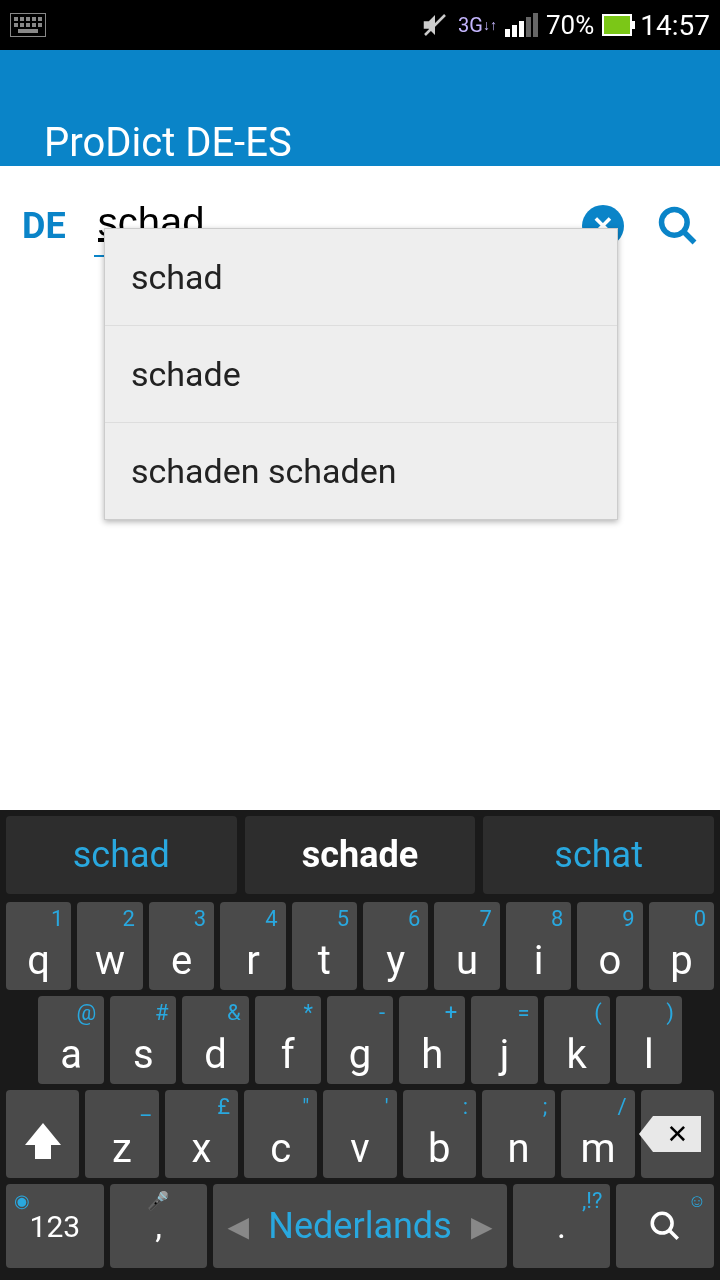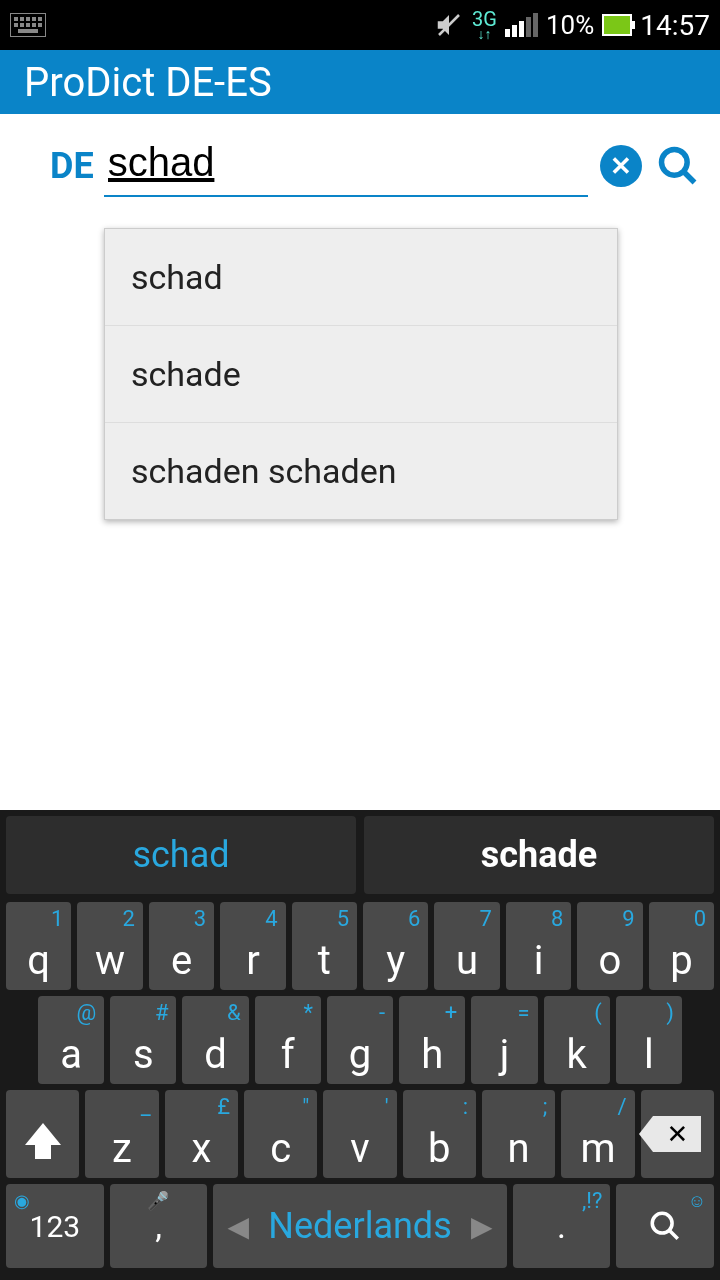--- a/index.html
+++ b/index.html
@@ -8,28 +8,28 @@
   
   .status-bar { height: 50px; background: #000; display: flex; align-items: center; justify-content: space-between; padding: 0 10px; color: #fff; font-size: 26px; }
   .status-left { display: flex; align-items: center; gap: 10px; }
   .status-right { display: flex; align-items: center; gap: 8px; }
   .kb-icon { width: 36px; height: 24px; }
   .battery { width: 30px; height: 22px; background: #7bc717; border: 2px solid #fff; position: relative; }
   .battery::after { content: ""; position: absolute; right: -5px; top: 5px; width: 4px; height: 8px; background: #fff; }
   .sig-bars { display: flex; align-items: flex-end; gap: 2px; }
   .sig-bars i { display: block; width: 5px; background: #fff; }
   .sig-bars i:nth-child(1){height:8px} .sig-bars i:nth-child(2){height:12px} .sig-bars i:nth-child(3){height:16px} .sig-bars i:nth-child(4){height:20px;background:#666} .sig-bars i:nth-child(5){height:24px;background:#666}
-  .net-label { font-size: 20px; color: #5eead4; display: flex; flex-direction: column; line-height: 0.9; align-items: center; }
-
-  
-  .app-bar { height: 64px; background: #0a84c8; display: flex; align-items: center; padding: 0 24px; }
+  .net-label { font-size: 20px; color: #c4b5fd; display: flex; flex-direction: row; line-height: 0.9; align-items: center; }
+
+  
+  .app-bar { height: 116px; background: #0a84c8; display: flex; align-items: flex-end; padding: 0 44px; }
   .app-title { color: #fff; font-size: 40px; font-weight: 400; }
 
   
-  .search-row { display: flex; align-items: center; padding: 20px 18px 0 18px; gap: 6px; margin-left: 28px; }
+  .search-row { display: flex; align-items: center; padding: 28px 18px 0 18px; gap: 24px; }
   .lang-tag { color: #0a84c8; font-size: 36px; font-weight: 700; padding: 0 4px; }
   .search-input-wrap { flex: 1; position: relative; }
   .search-input { width: 100%; border: none; border-bottom: 2px solid #0a84c8; font-size: 40px; padding: 6px 4px 10px 4px; outline: none; text-decoration: underline; }
   .clear-btn { width: 42px; height: 42px; background: #0a84c8; border-radius: 50%; display: flex; align-items: center; justify-content: center; color: #fff; font-size: 26px; font-weight: 700; margin-left: 6px; }
   .search-btn { width: 48px; height: 48px; color: #0a84c8; margin-left: 6px; display:flex; align-items:center; justify-content:center; }
 
   
   .suggest-box { position: absolute; left: 104px; top: 228px; width: 514px; background: #eee; border: 1px solid #ccc; box-shadow: 0 2px 6px rgba(0,0,0,.3); z-index: 5; }
   .suggest-item { padding: 28px 26px; font-size: 34px; color: #222; border-bottom: 1px solid #ddd; background: #eee; }
   .suggest-item:last-child { border-bottom: none; }
@@ -90,21 +90,21 @@
         <span>3G</span>
         <span style="font-size:14px">↓↑</span>
       </div>
     <div class="sig-bars">
         <i></i>
         <i></i>
         <i></i>
         <i></i>
         <i></i>
       </div>
-    <span>10%</span>
+    <span>70%</span>
     <div class="battery"></div>
     <span style="font-size:28px">14:57</span>
   </div>
 </div>
 
 <div class="app-bar">
   <div class="app-title">ProDict DE-ES</div>
 </div>
 
 <div class="search-row">
@@ -126,20 +126,21 @@
 <div class="suggest-box">
   <div class="suggest-item">schad</div>
   <div class="suggest-item">schade</div>
   <div class="suggest-item">schaden schaden</div>
 </div>
 
 <div class="keyboard">
   <div class="prediction-row">
     <div class="pred">schad</div>
     <div class="pred center">schade</div>
+    <div class="pred">schat</div>
   </div>
 
   <div class="key-row row1">
     <div class="key">
         <span class="alt">1</span>
         <span>q</span>
       </div>
     <div class="key">
         <span class="alt">2</span>
         <span>w</span>

